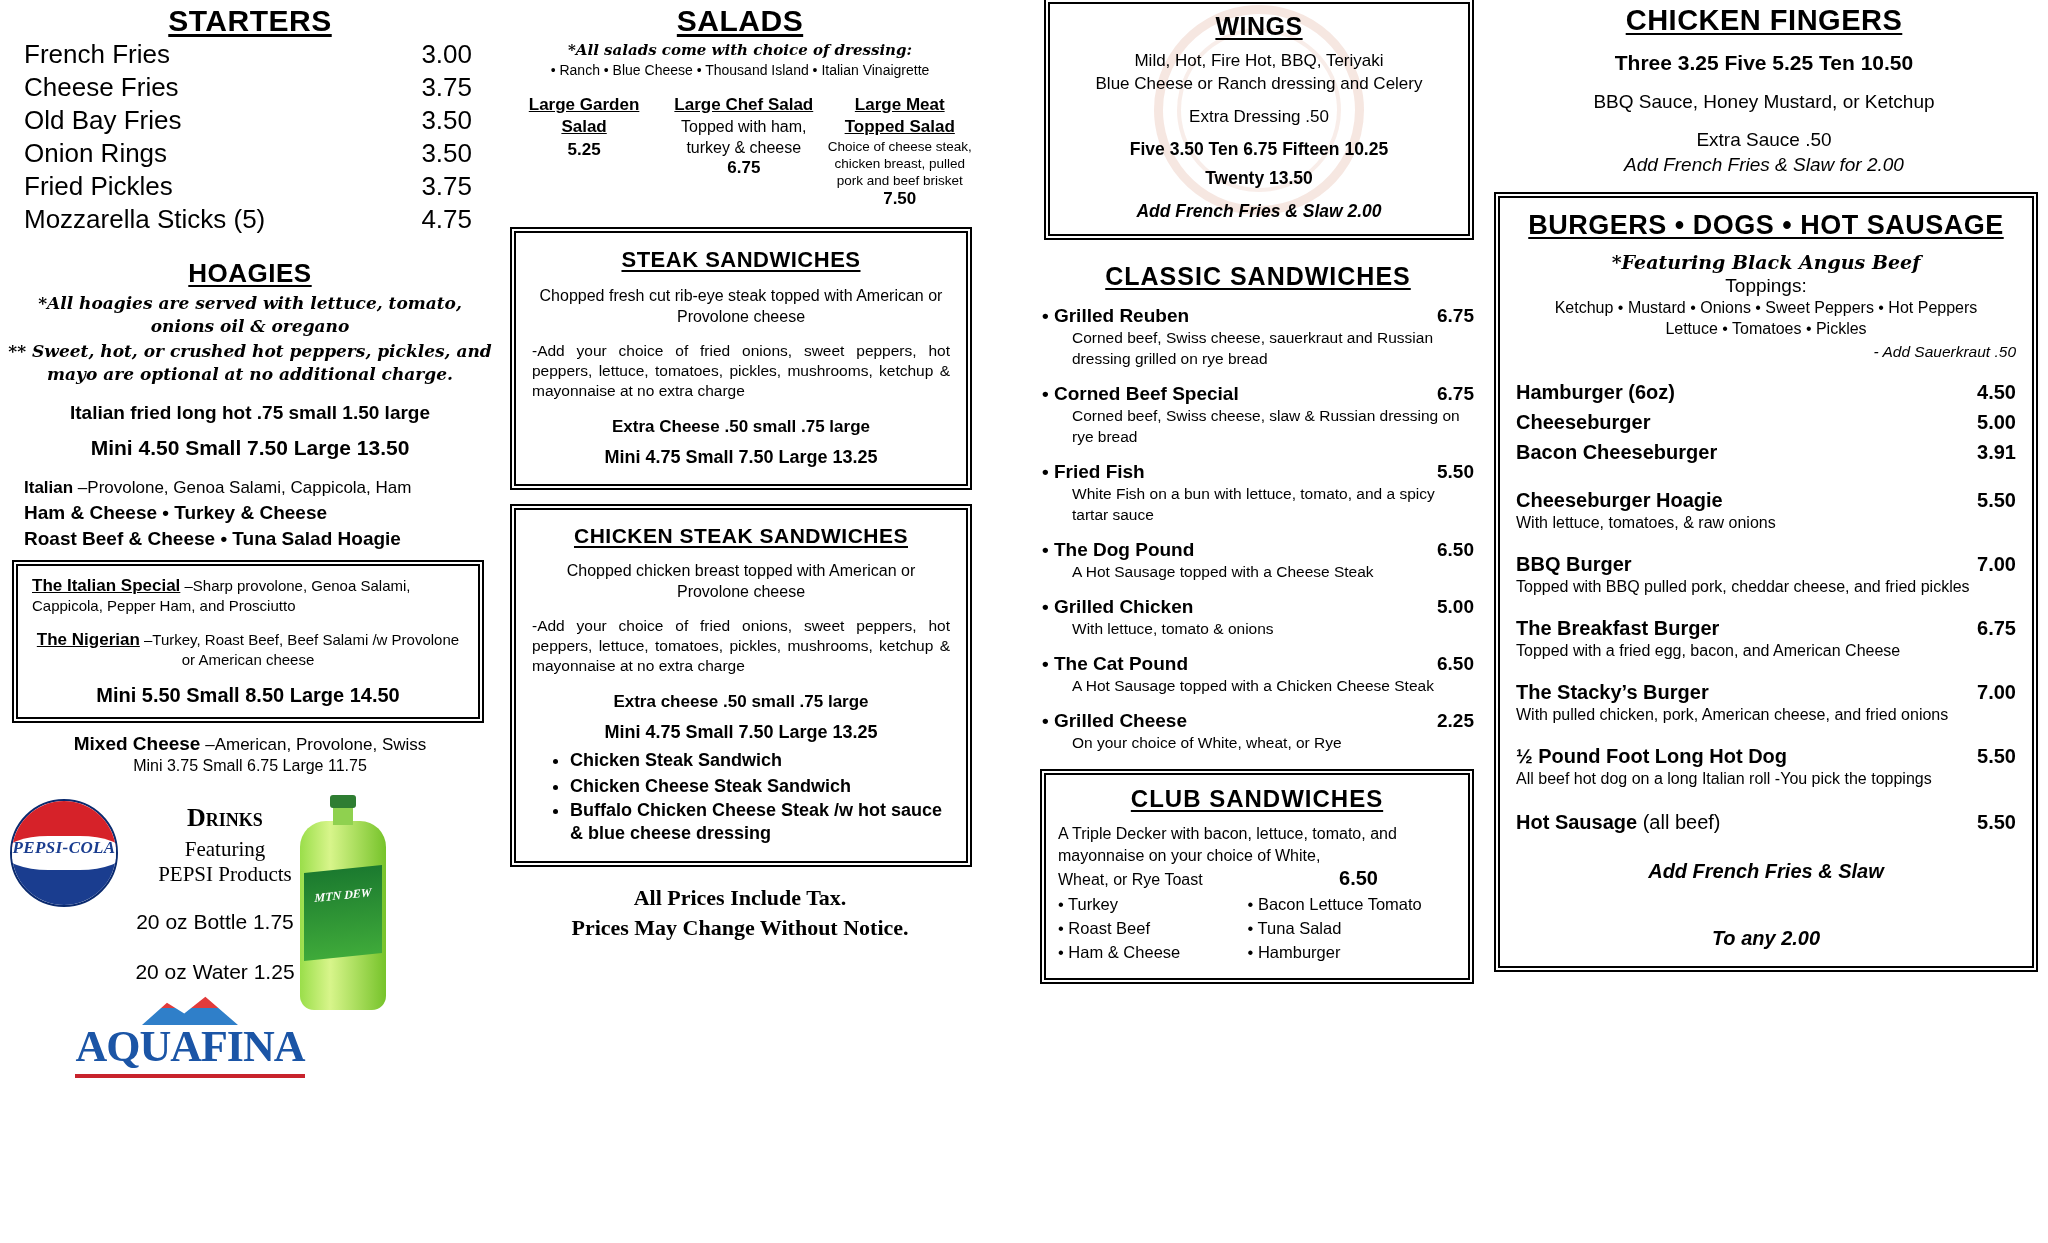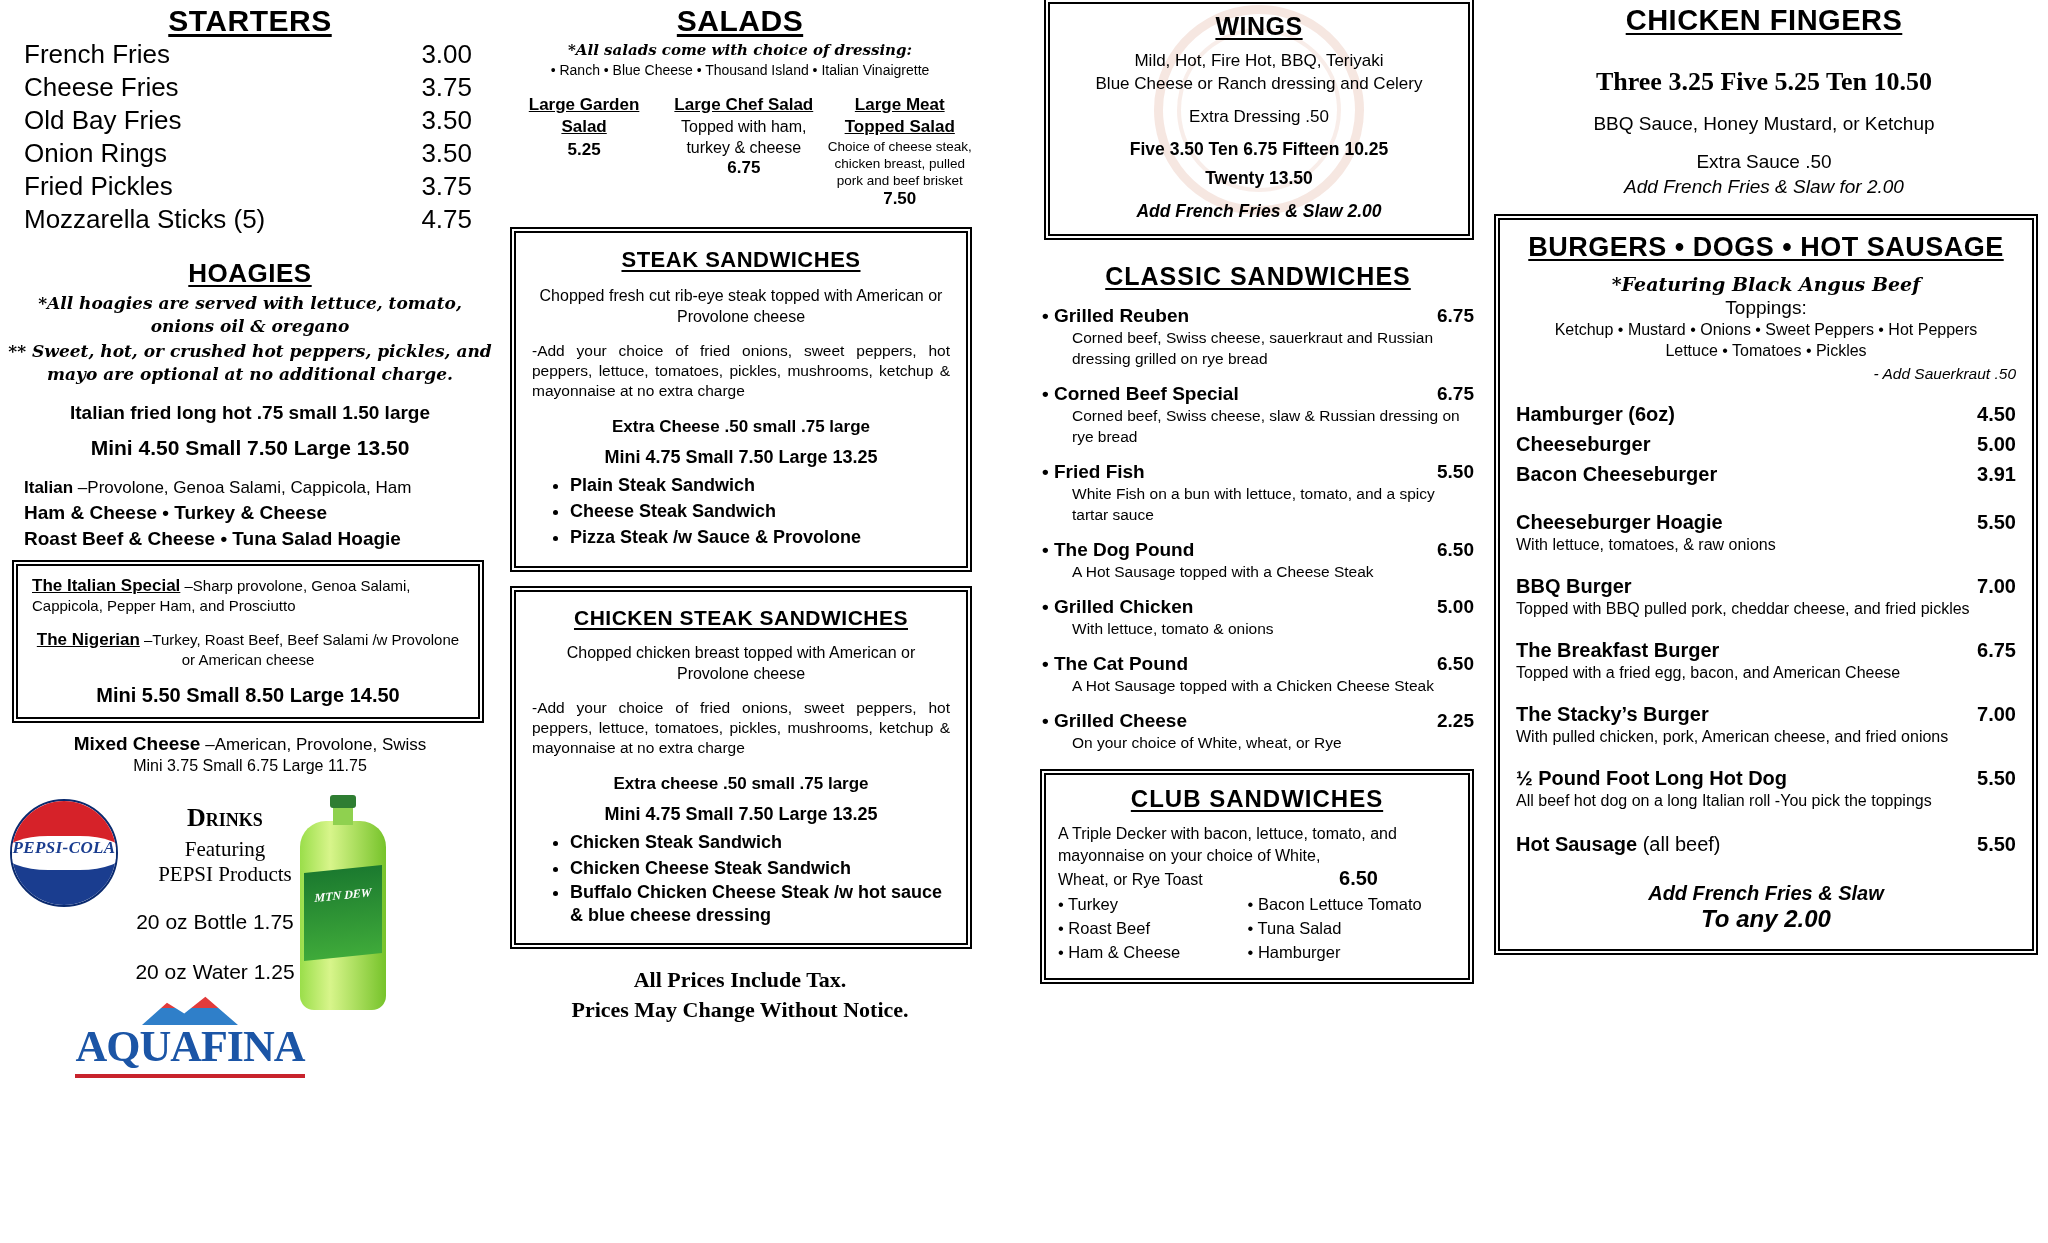--- a/index.html
+++ b/index.html
@@ -230,25 +230,20 @@
       </div>
     </div>
 
     <div class="box" style="margin:22px 12px 0 14px;">
       <div class="boxin" style="padding:14px 16px 16px;">
         <div class="hdr" style="font-size:22px;">STEAK SANDWICHES</div>
         <div class="ctr" style="font-size:16px; line-height:21px; margin-top:12px;">Chopped fresh cut rib-eye steak topped with American or Provolone cheese</div>
         <div class="justify" style="font-size:15.5px; line-height:20px; margin-top:14px;">-Add your choice of fried onions, sweet peppers, hot peppers, lettuce, tomatoes, pickles, mushrooms, ketchup &amp; mayonnaise at no extra charge</div>
         <div class="b ctr" style="font-size:17px; margin-top:16px;">Extra Cheese   .50 small   .75 large</div>
         <div class="b ctr" style="font-size:18px; margin-top:10px;">Mini 4.75      Small  7.50     Large  13.25</div>
-        <ul class="bul">
-          <li>Plain Steak Sandwich</li>
-          <li>Cheese Steak Sandwich</li>
-          <li>Pizza Steak /w Sauce &amp; Provolone</li>
-        </ul>
       </div>
     </div>
 
     <div class="box" style="margin:22px 12px 0 14px;">
       <div class="boxin" style="padding:14px 16px 16px;">
         <div class="hdr" style="font-size:21px;">CHICKEN STEAK SANDWICHES</div>
         <div class="ctr" style="font-size:16px; line-height:21px; margin-top:12px;">Chopped chicken breast topped with American or Provolone cheese</div>
         <div class="justify" style="font-size:15.5px; line-height:20px; margin-top:14px;">-Add your choice of fried onions, sweet peppers, hot peppers, lettuce, tomatoes, pickles, mushrooms, ketchup &amp; mayonnaise at no extra charge</div>
         <div class="b ctr" style="font-size:17px; margin-top:16px;">Extra cheese   .50 small   .75 large</div>
         <div class="b ctr" style="font-size:18px; margin-top:10px;">Mini  4.75     Small 7.50      Large 13.25</div>
@@ -358,21 +353,21 @@
           </div>
         </div>
       </div>
     </div>
   </div>
 
   <div class="col c4">
 
     <div style="padding:4px 22px 0;">
       <div class="hdr hdr-sc" style="font-size:29px;">CHICKEN FINGERS</div>
-      <div class="b ctr" style="font-size:26px; margin-top:30px;font-family:Liberation Serif, serif;">Three  3.25  Five  5.25   Ten  10.50</div>
+      <div class="b ctr" style="font-size:21px; margin-top:14px;">Three  3.25  Five  5.25   Ten  10.50</div>
       <div class="ctr" style="font-size:19px; margin-top:16px;">BBQ Sauce, Honey Mustard, or Ketchup</div>
       <div class="ctr" style="font-size:19px; margin-top:16px;">Extra Sauce   .50</div>
       <div class="ctr it" style="font-size:19px; margin-top:3px;">Add French Fries &amp; Slaw for 2.00</div>
     </div>
 
     <div class="box" style="margin:20px 14px 0 18px;">
       <div class="boxin" style="padding:12px 16px 16px;">
         <div class="hdr hdr-sc" style="font-size:27px;">BURGERS  •  DOGS • HOT SAUSAGE</div>
         <div class="script" style="font-size:19px; margin-top:10px;">*Featuring Black Angus Beef</div>
         <div class="ctr" style="font-size:19px; margin-top:2px;">Toppings:</div>
@@ -433,18 +428,18 @@
           </div>
           <div style="margin-top:22px;">
             <div class="row" style="font-size:20px;">
               <span><span class="b">Hot Sausage</span><span> (all beef)</span></span>
               <span class="b">5.50</span>
             </div>
           </div>
         </div>
 
         <div class="b it ctr" style="font-size:20px; margin-top:26px;">Add French Fries &amp; Slaw</div>
-        <div class="b it ctr" style="font-size:24px;">To any    2.00</div>
+        <div class="b it ctr" style="font-size:20px;margin-top:44px;">To any    2.00</div>
       </div>
     </div>
   </div>
 
 </div>
 
 </body></html>

